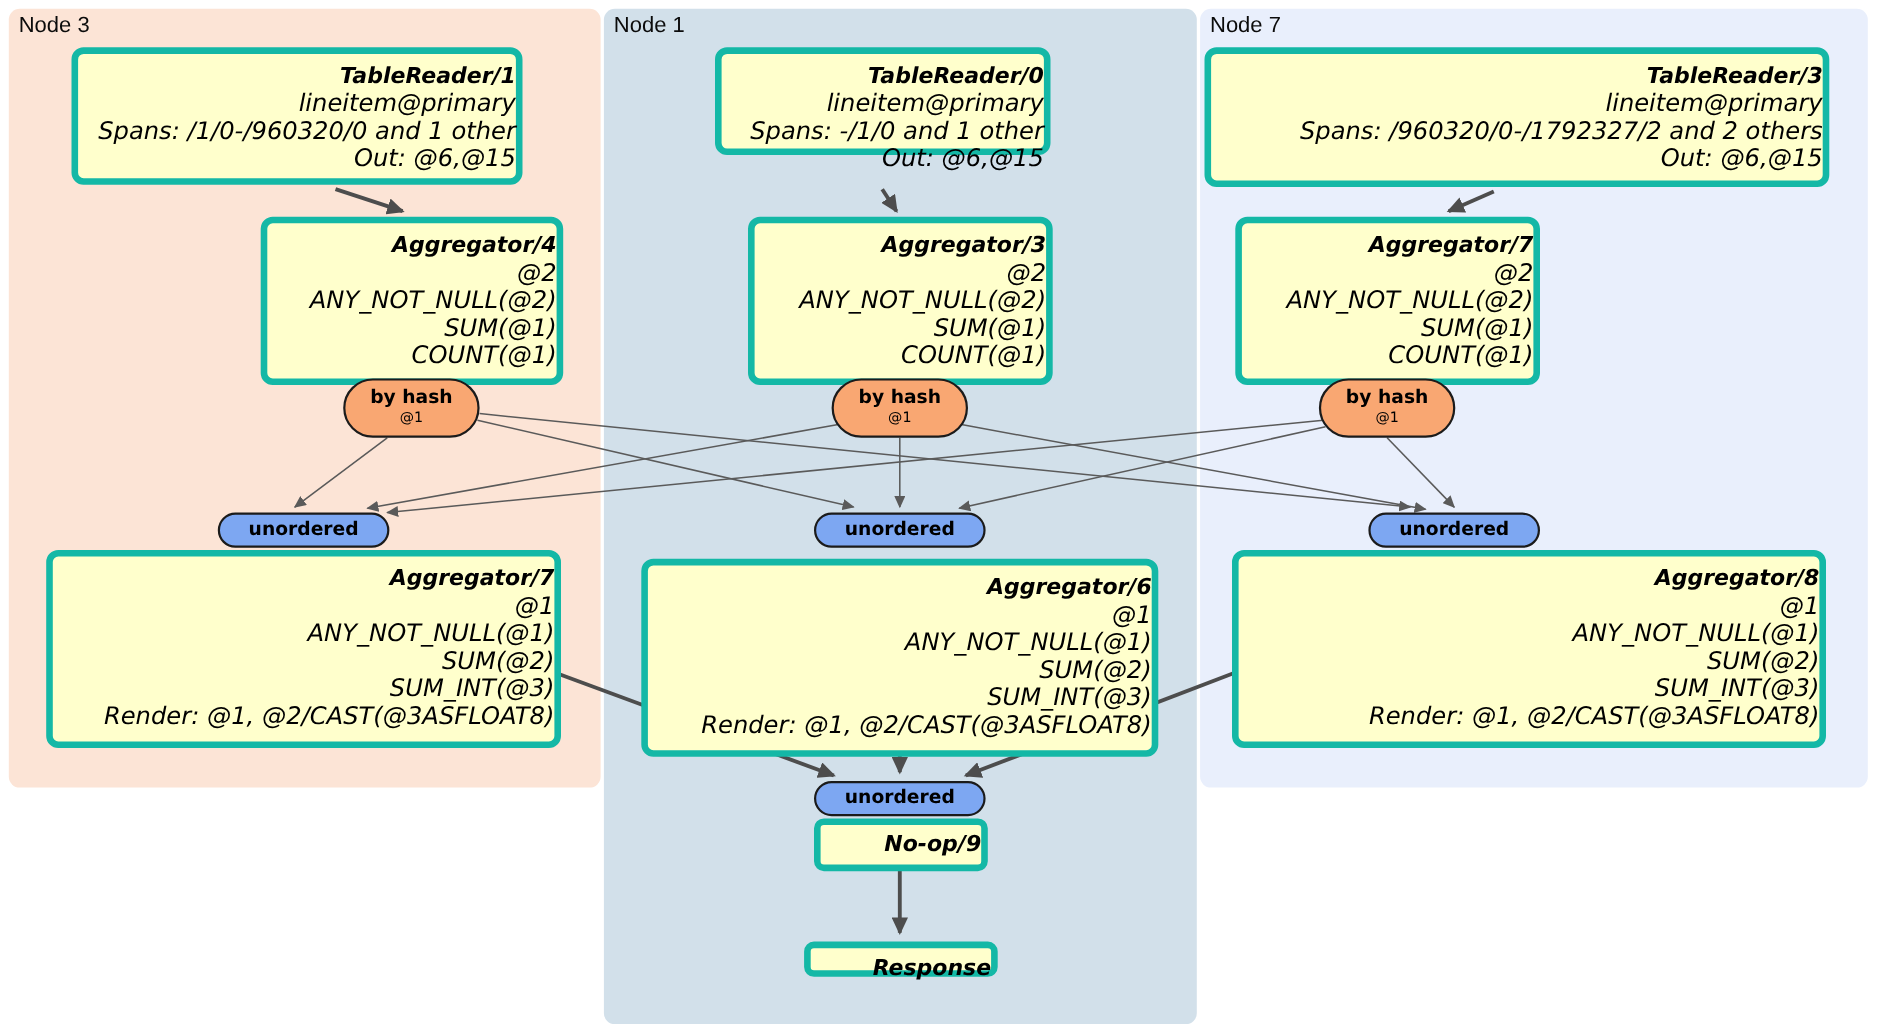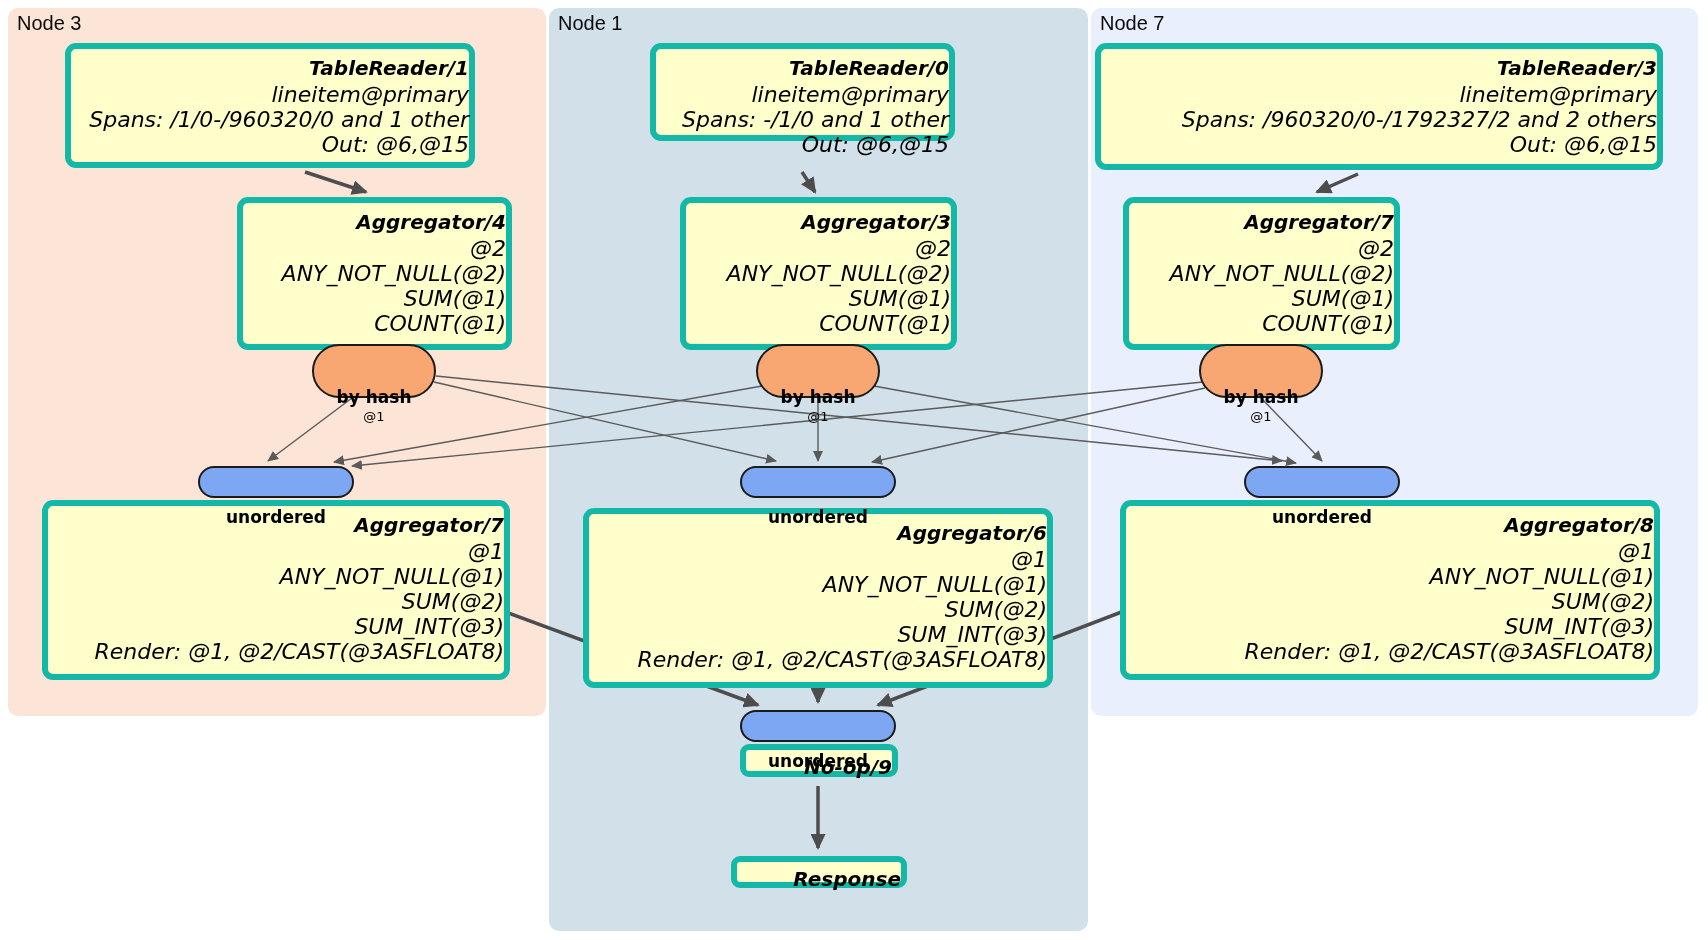--- a/index.html
+++ b/index.html
@@ -12,21 +12,21 @@
   svg.edges{position:absolute;left:0;top:0;z-index:2;}
   .box{position:absolute;background:#ffffcc;border:6px solid #14b8a6;border-radius:11px;
        z-index:3;text-align:right;padding-top:6px;box-sizing:border-box;color:#000;font-style:italic;}
   .box-title{font-weight:bold;font-size:20px;line-height:27px;white-space:nowrap;}
   .box-line{font-size:22px;line-height:25px;white-space:nowrap;}
   .box.small{padding-top:4px;border-radius:9px;}
   .oval{position:absolute;z-index:4;border:2px solid #1b1b1b;text-align:center;
         box-sizing:border-box;color:#000;}
   .oval.hash{background:#f9a772;border-radius:27px;padding-top:3px;}
   .oval.unordered{background:#7da7f2;border-radius:16px;}
-  .oval-label{display:block;font-weight:bold;font-size:17px;line-height:24px;white-space:nowrap;margin-top:36px;}
+  .oval-label{display:block;font-weight:bold;font-size:17px;line-height:24px;white-space:nowrap;}
   .oval.unordered .oval-label{line-height:27px;}
   .oval-sub{display:block;font-size:13px;line-height:15px;white-space:nowrap;}
 </style>
 </head>
 <body>
 
 <div id="stage">
     <div class="panel" style="left: 8px; top: 8px; width: 538px; height: 708px; background: rgb(252, 228, 214);">
       <div class="panel-label">Node 3</div>
     </div>
@@ -118,21 +118,21 @@
       <div class="box-line">Render: @1, @2/CAST(@3ASFLOAT8)</div>
     </div>
     <div class="box" style="left: 1120px; top: 500px; width: 540px; height: 180px;">
       <div class="box-title">Aggregator/8</div>
       <div class="box-line">@1</div>
       <div class="box-line">ANY_NOT_NULL(@1)</div>
       <div class="box-line">SUM(@2)</div>
       <div class="box-line">SUM_INT(@3)</div>
       <div class="box-line">Render: @1, @2/CAST(@3ASFLOAT8)</div>
     </div>
-    <div class="box small" style="left: 740px; top: 744px; width: 158px; height: 33px;">
+    <div class="box small" style="left: 740px; top: 744px; width: 158px; height: 48px;">
       <div class="box-title">No-op/9</div>
     </div>
     <div class="box small" style="left: 731px; top: 856px; width: 176px; height: 32px;">
       <div class="box-title">Response</div>
     </div>
     <div class="oval hash" style="left: 312px; top: 344px; width: 124px; height: 54px;">
       <div class="oval-label">by hash</div>
       <div class="oval-sub">@1</div>
     </div>
     <div class="oval hash" style="left: 756px; top: 344px; width: 124px; height: 54px;">

